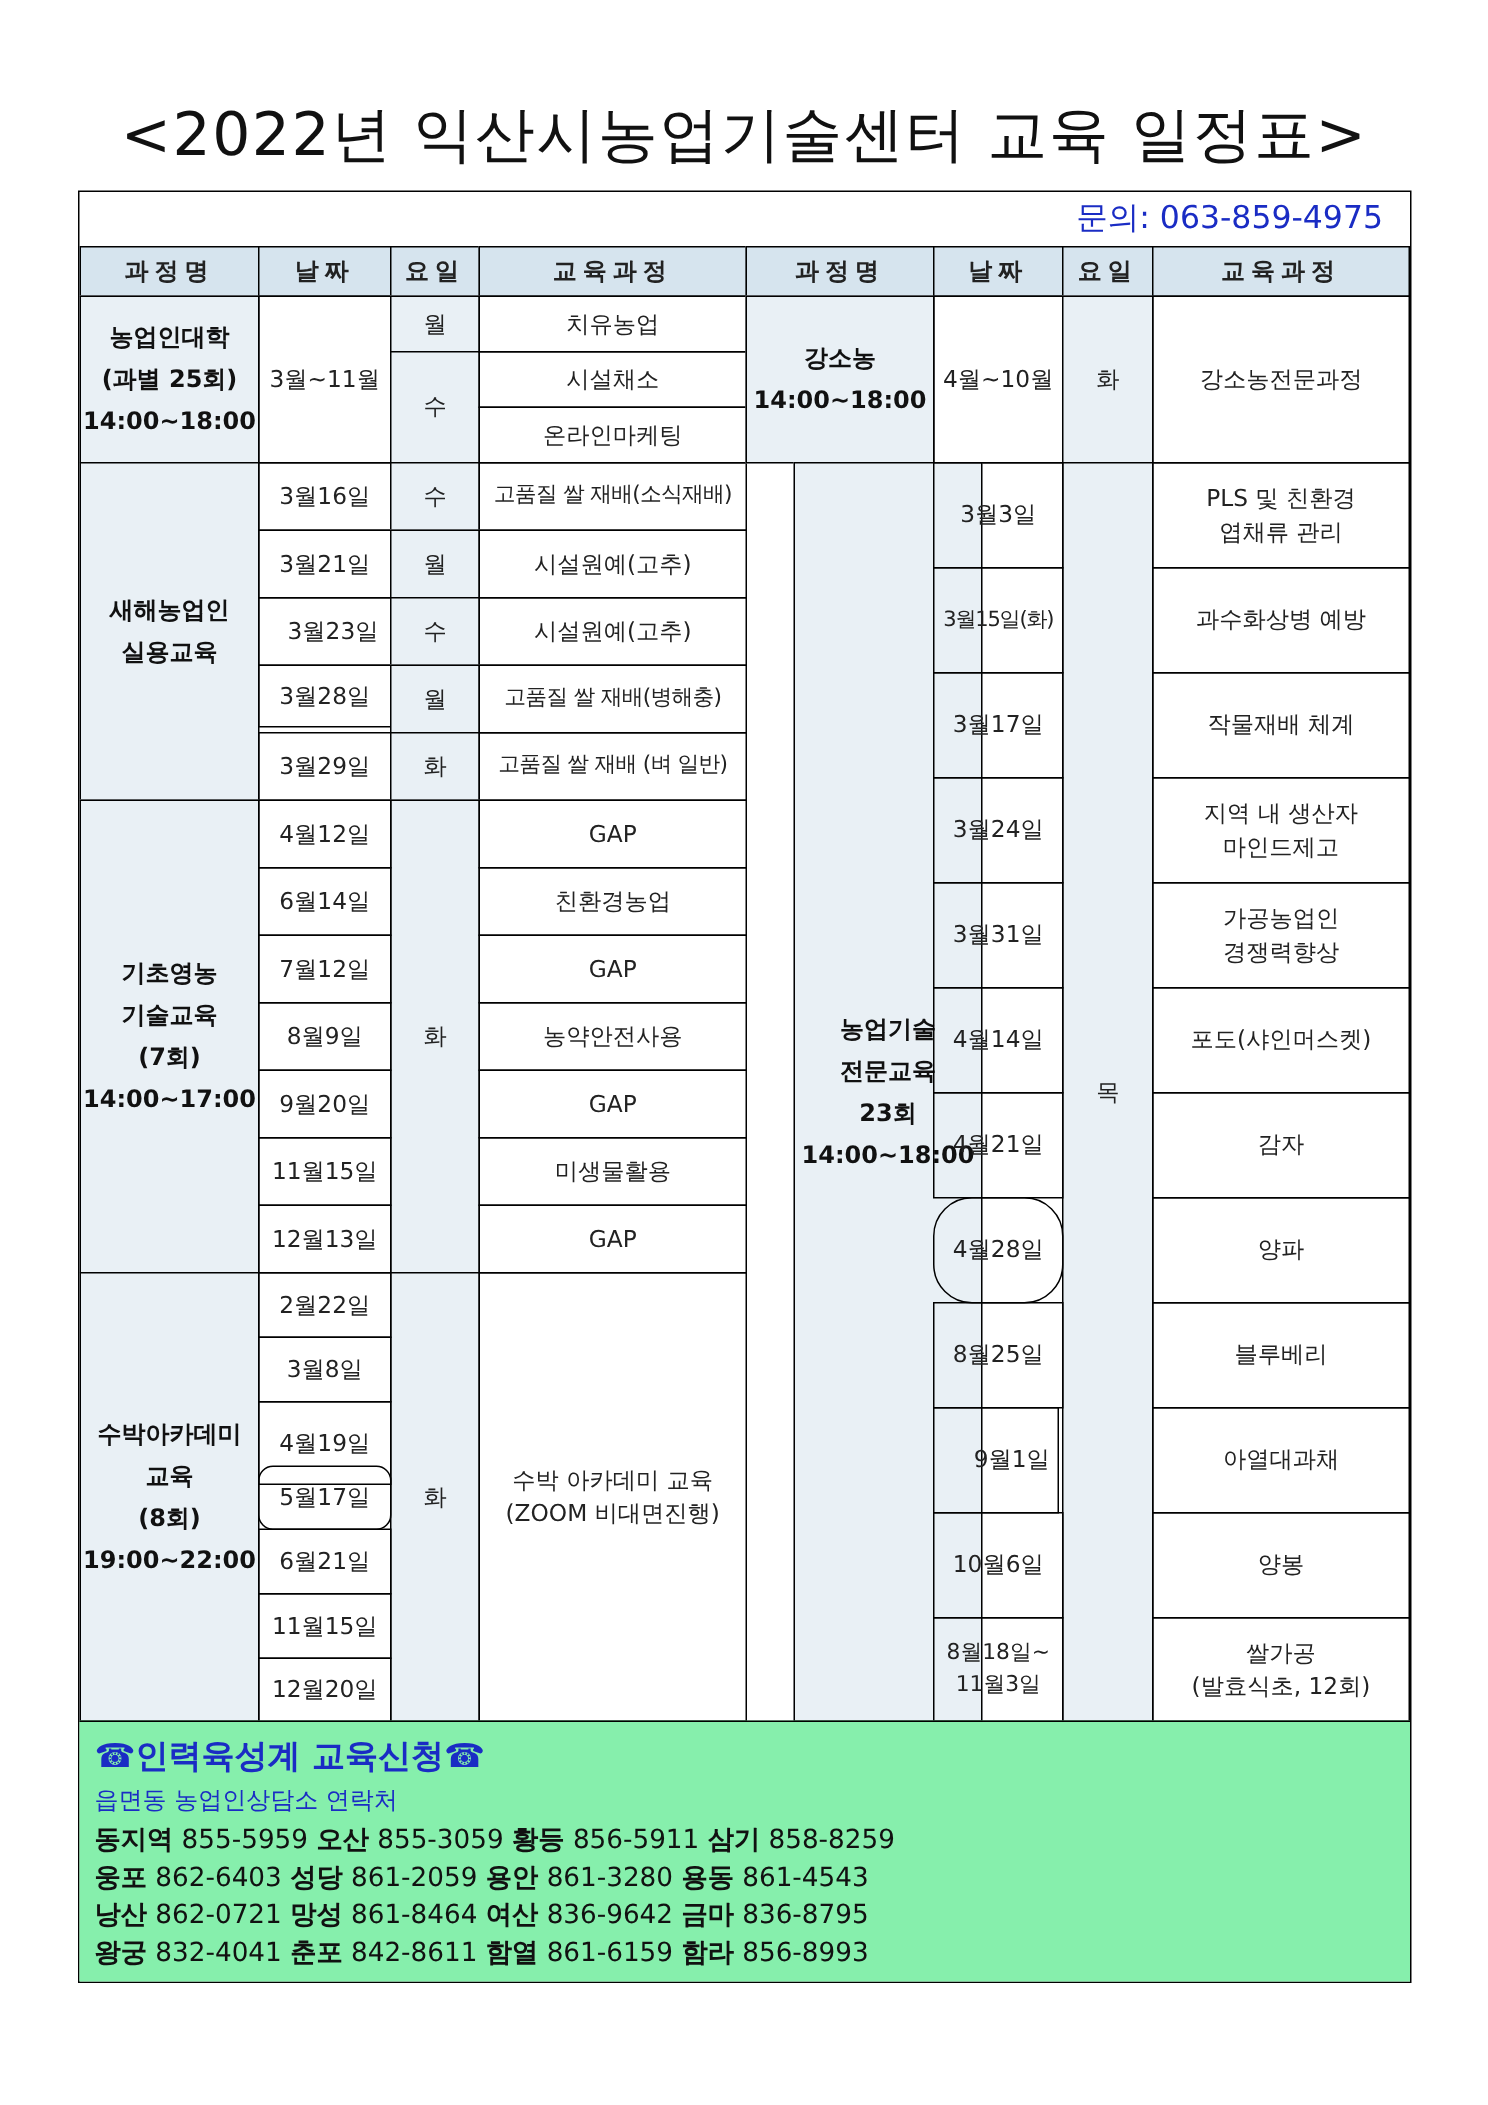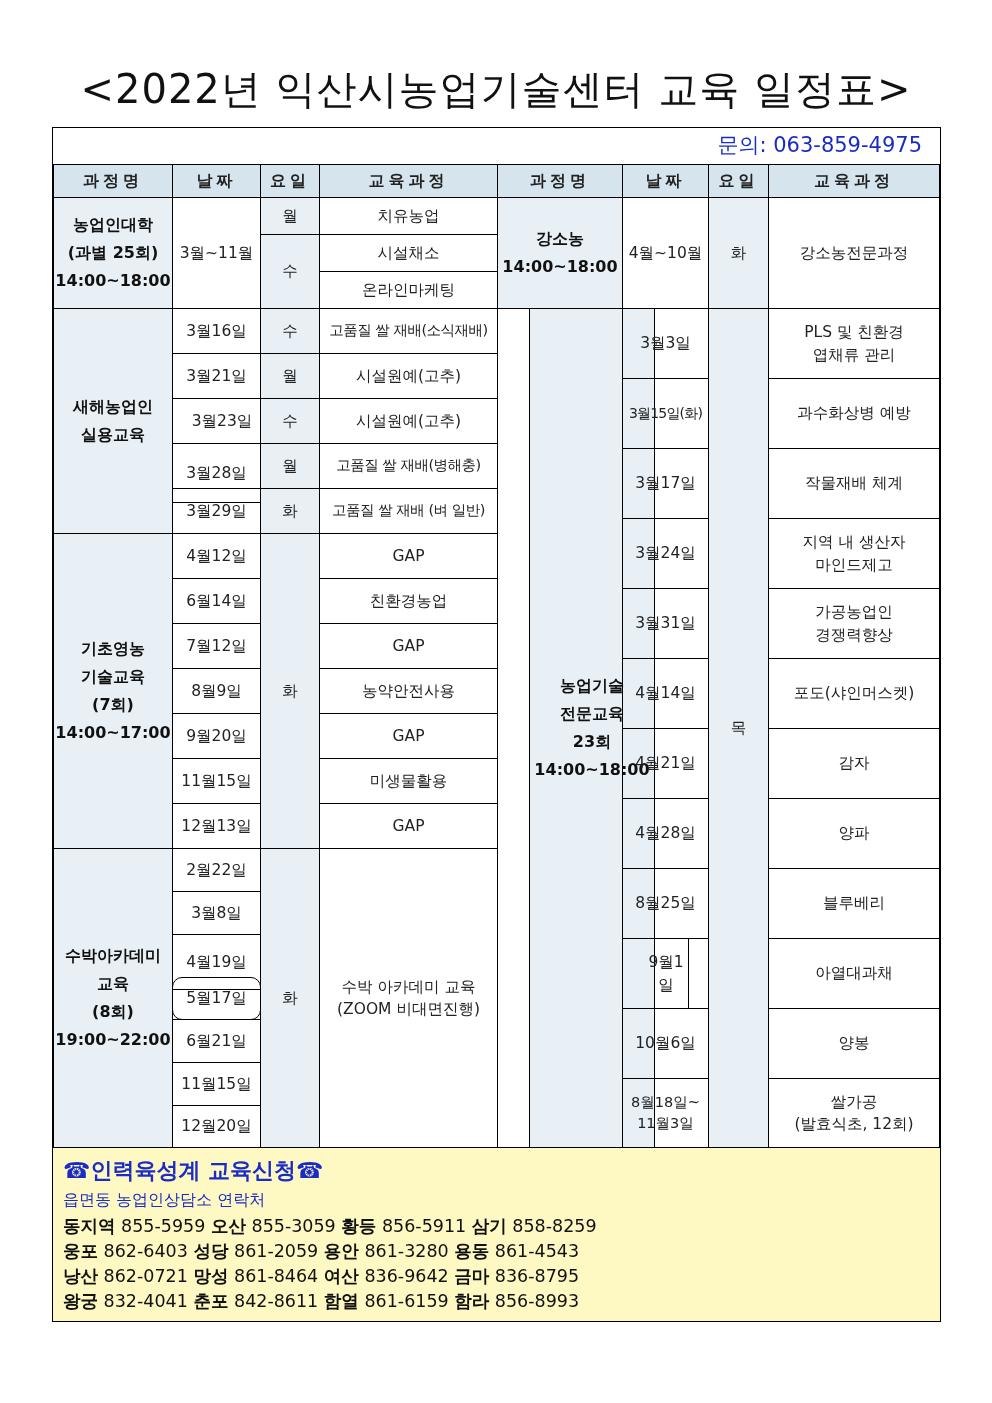--- a/index.html
+++ b/index.html
@@ -12,21 +12,21 @@
   .banner { position:absolute; left:53px; top:128px; width:887px; height:36px; }
   .banner-left { position:absolute; left:10px; top:3px; font-size:21px; color:#111; }
   .banner-right { position:absolute; right:18px; top:3px; font-size:21px; color:#1a2cc4; }
   .cell { position:absolute; box-sizing:border-box; border:1px solid #000;
           display:flex; align-items:center; justify-content:center; text-align:center;
           font-size:15.5px; line-height:1.45; white-space:pre-line; color:#222; }
   .hdr { background:#d6e4ee; font-weight:bold; font-size:16px; letter-spacing:4px; }
   .shade { background:#e9f0f5; }
   .bold { font-weight:bold; font-size:16px; line-height:1.75; color:#111; }
   .footer { position:absolute; left:53px; top:1147px; width:887px; height:174px;
-            background:#fef9c3; border-top:1px solid #000; box-sizing:border-box; }
+            background:#86efac; border-top:1px solid #000; box-sizing:border-box; }
   .f-title { position:absolute; left:10px; top:8px; font-size:22px; font-weight:bold; color:#1a2cc4; }
   .f-sub { position:absolute; left:10px; top:42px; font-size:16px; color:#1a2cc4; }
   .f-line { position:absolute; left:10px; font-size:17.5px; color:#111; white-space:nowrap; }
   .f-line b { font-weight:bold; }
 </style>
 </head>
 <body>
 
 <div class="title">&lt;2022년 익산시농업기술센터 교육 일정표&gt;</div>
 
@@ -64,21 +64,21 @@
 실용교육</div>
   <div class="cell" style="left:172px;top:308px;width:89px;height:46px;">3월16일</div>
   <div class="cell shade" style="left:260px;top:308px;width:60px;height:46px;">수</div>
   <div class="cell" style="left:319px;top:308px;width:179px;height:46px;font-size:14.5px;letter-spacing:-0.5px;">고품질 쌀 재배(소식재배)</div>
   <div class="cell" style="left:172px;top:353px;width:89px;height:46px;">3월21일</div>
   <div class="cell shade" style="left:260px;top:353px;width:60px;height:46px;">월</div>
   <div class="cell" style="left:319px;top:353px;width:179px;height:46px;">시설원예(고추)</div>
   <div class="cell" style="left:172px;top:398px;width:100px;height:46px;">3월23일</div>
   <div class="cell shade" style="left:260px;top:398px;width:60px;height:46px;">수</div>
   <div class="cell" style="left:319px;top:398px;width:179px;height:46px;">시설원예(고추)</div>
-  <div class="cell" style="left:172px;top:443px;width:89px;height:60px;">3월28일</div>
+  <div class="cell" style="left:172px;top:443px;width:89px;height:42px;">3월28일</div>
   <div class="cell shade" style="left:260px;top:443px;width:60px;height:46px;">월</div>
   <div class="cell" style="left:319px;top:443px;width:179px;height:46px;font-size:14.5px;letter-spacing:-0.5px;">고품질 쌀 재배(병해충)</div>
   <div class="cell" style="left:172px;top:488px;width:89px;height:46px;">3월29일</div>
   <div class="cell shade" style="left:260px;top:488px;width:60px;height:46px;">화</div>
   <div class="cell" style="left:319px;top:488px;width:179px;height:46px;font-size:14.5px;letter-spacing:-0.5px;">고품질 쌀 재배 (벼 일반)</div>
 </div>
 
 <div>
   <div class="cell shade bold" style="left:53px;top:533px;width:120px;height:316px;">기초영농
 기술교육
@@ -143,25 +143,25 @@
   <div class="cell" style="left:622px;top:518px;width:87px;height:71px;">3월24일</div>
   <div class="cell" style="left:768px;top:518px;width:172px;height:71px;">지역 내 생산자
 마인드제고</div>
   <div class="cell" style="left:622px;top:588px;width:87px;height:71px;">3월31일</div>
   <div class="cell" style="left:768px;top:588px;width:172px;height:71px;">가공농업인
 경쟁력향상</div>
   <div class="cell" style="left:622px;top:658px;width:87px;height:71px;">4월14일</div>
   <div class="cell" style="left:768px;top:658px;width:172px;height:71px;">포도(샤인머스켓)</div>
   <div class="cell" style="left:622px;top:728px;width:87px;height:71px;">4월21일</div>
   <div class="cell" style="left:768px;top:728px;width:172px;height:71px;">감자</div>
-  <div class="cell" style="left:622px;top:798px;width:87px;height:71px;">4월28일</div>
+  <div class="cell" style="left:622px;top:798px;width:87px;height:71px;border-radius:26px;">4월28일</div>
   <div class="cell" style="left:768px;top:798px;width:172px;height:71px;">양파</div>
   <div class="cell" style="left:622px;top:868px;width:87px;height:71px;">8월25일</div>
   <div class="cell" style="left:768px;top:868px;width:172px;height:71px;">블루베리</div>
-  <div class="cell" style="left:622px;top:938px;width:67px;height:71px;padding-left:21px;">9월1일</div>
+  <div class="cell" style="left:622px;top:938px;width:84px;height:71px;padding-left:21px;">9월1일</div>
   <div class="cell" style="left:768px;top:938px;width:172px;height:71px;">아열대과채</div>
   <div class="cell" style="left:622px;top:1008px;width:87px;height:71px;">10월6일</div>
   <div class="cell" style="left:768px;top:1008px;width:172px;height:71px;">양봉</div>
   <div class="cell" style="left:622px;top:1078px;width:87px;height:70px;font-size:14.5px;">8월18일~
 11월3일</div>
   <div class="cell" style="left:768px;top:1078px;width:172px;height:70px;">쌀가공
 (발효식초, 12회)</div>
 </div>
 
 <div class="footer">

